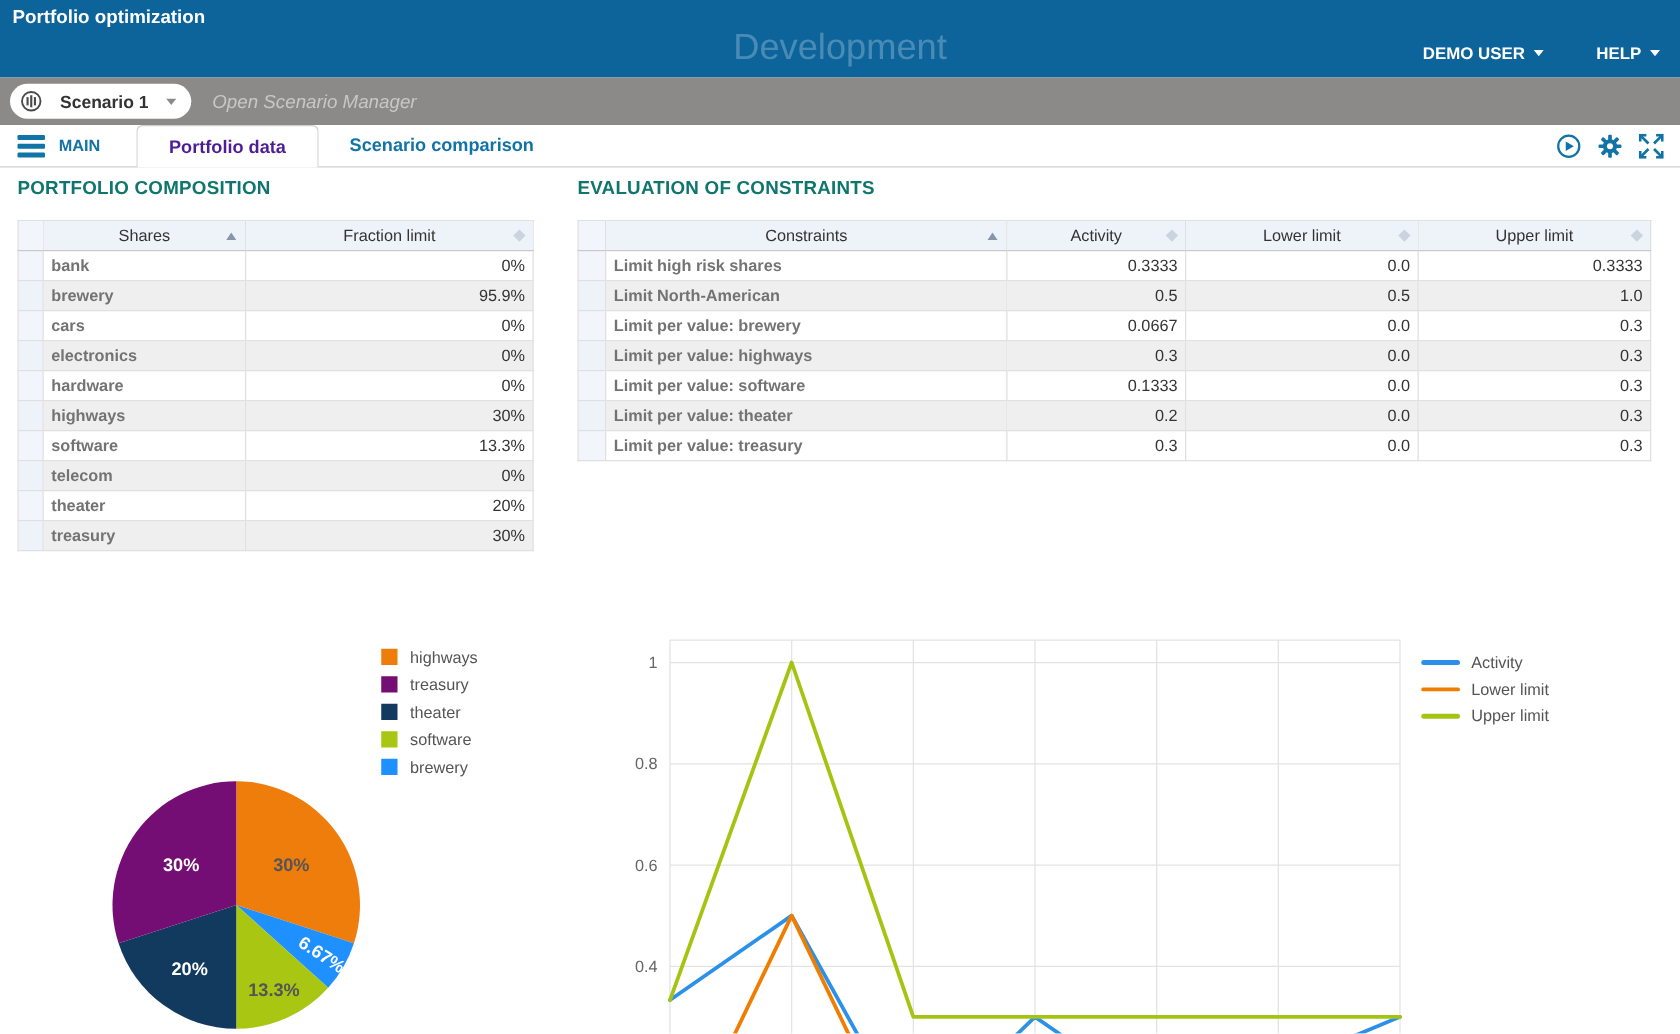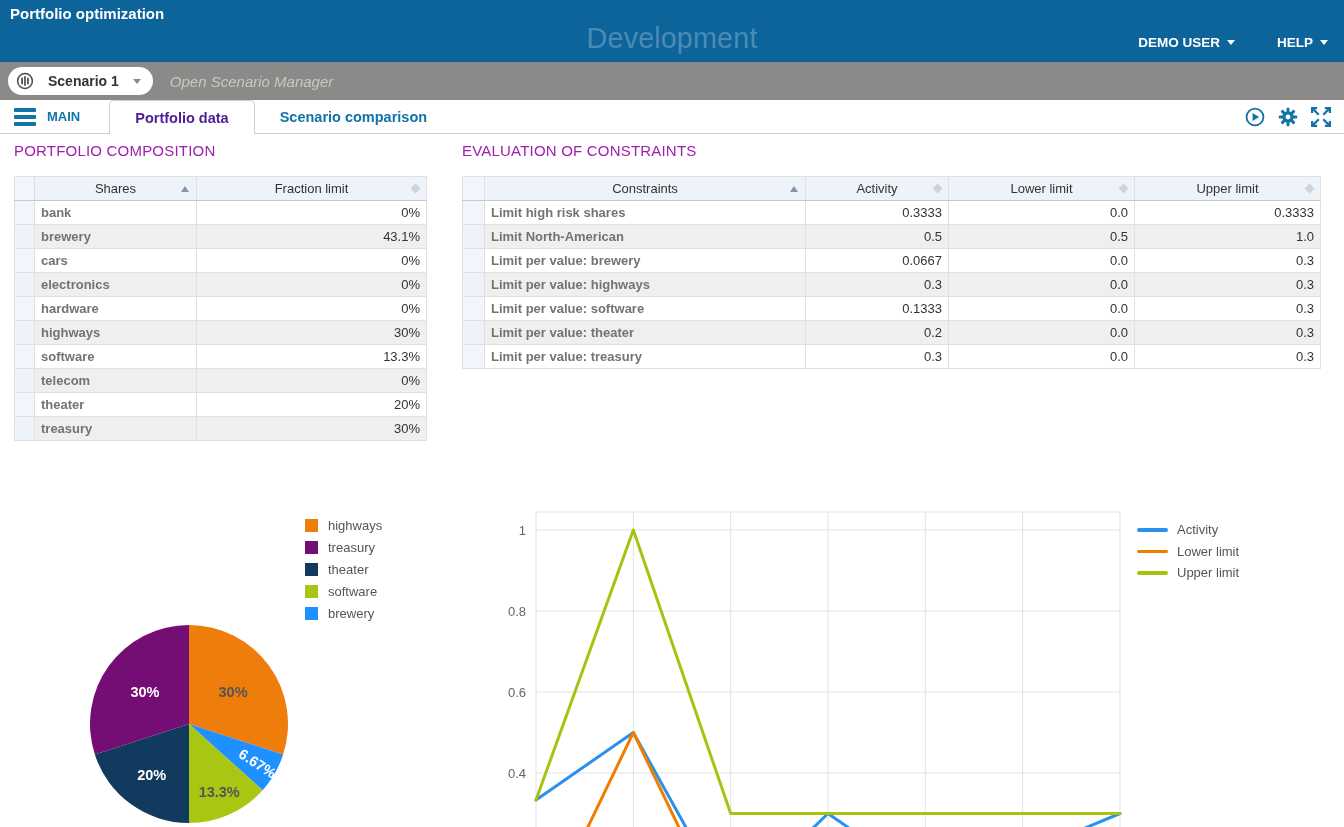--- a/index.html
+++ b/index.html
@@ -38,21 +38,21 @@
   .hamburger span { width:22px; height:4px; background:#1173a6; border-radius:1px; }
   .main-label { color:#1173a6; font-size:13px; font-weight:bold; }
   .tab { display:flex; align-items:center; padding:0 25px; font-size:14.5px; font-weight:bold;
          color:#1173a6; cursor:pointer; }
   .tab.active { background:#fff; color:#4c1d95; border:1px solid #cfcfcf; border-bottom:none;
                 border-radius:5px 5px 0 0; margin-bottom:-1px; }
   .tabbar-icons { margin-left:auto; display:flex; align-items:center; gap:13px; padding-right:13px; }
   .tabbar-icons svg { display:block; cursor:pointer; }
 
   
-  .section-title { position:absolute; font-size:15px; font-weight:normal; color:#a21caf; letter-spacing:.2px; }
+  .section-title { position:absolute; font-size:15px; font-weight:bold; color:#0f766e; letter-spacing:.2px; }
 
   
   table.grid { position:absolute; border-collapse:collapse; table-layout:fixed;
                font-size:13px; color:#333; background:#fff; }
   table.grid th, table.grid td { border:1px solid #e0e0e0; height:24px; padding:2px 6px; overflow:hidden; white-space:nowrap; }
   table.grid { border:1px solid #c6c6c6; }
   table.grid thead th { background:#eef3fa; font-weight:normal; color:#333; text-align:center;
                         position:relative; border-bottom:1px solid #c9c9c9; cursor:pointer; }
   table.grid td.selcol, table.grid th.selcol { background:#f2f6fc; padding:0; }
   table.grid td.namecell { font-weight:bold; color:#737373; text-align:left; }
@@ -179,21 +179,21 @@
     </thead>
     <tbody>
         <tr>
           <td class="selcol"></td>
           <td class="namecell">bank</td>
           <td class="numcell">0%</td>
         </tr>
         <tr>
           <td class="selcol"></td>
           <td class="namecell">brewery</td>
-          <td class="numcell">43.1%</td>
+          <td class="numcell">95.9%</td>
         </tr>
         <tr>
           <td class="selcol"></td>
           <td class="namecell">cars</td>
           <td class="numcell">0%</td>
         </tr>
         <tr>
           <td class="selcol"></td>
           <td class="namecell">electronics</td>
           <td class="numcell">0%</td>

